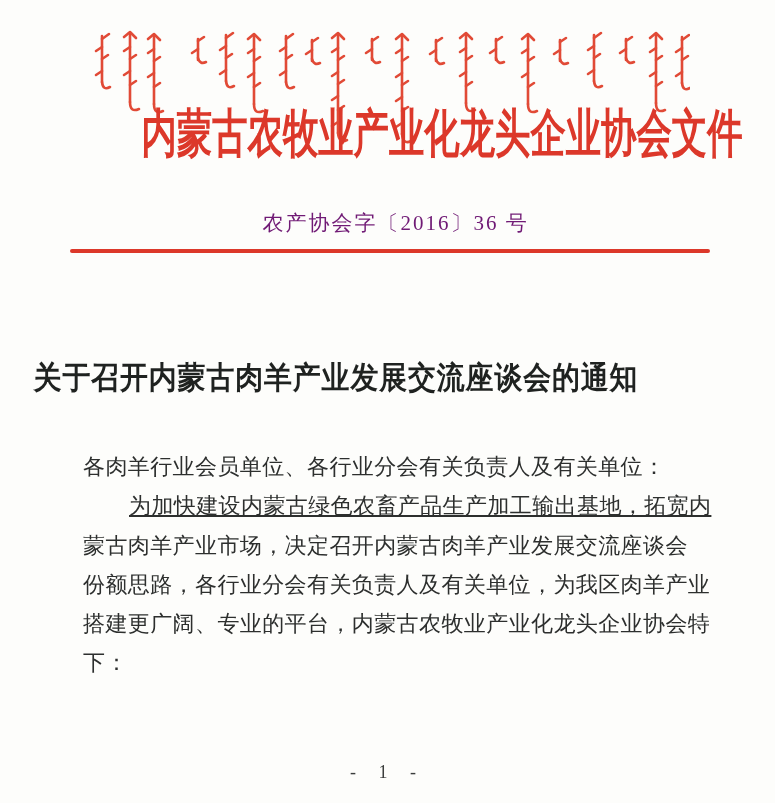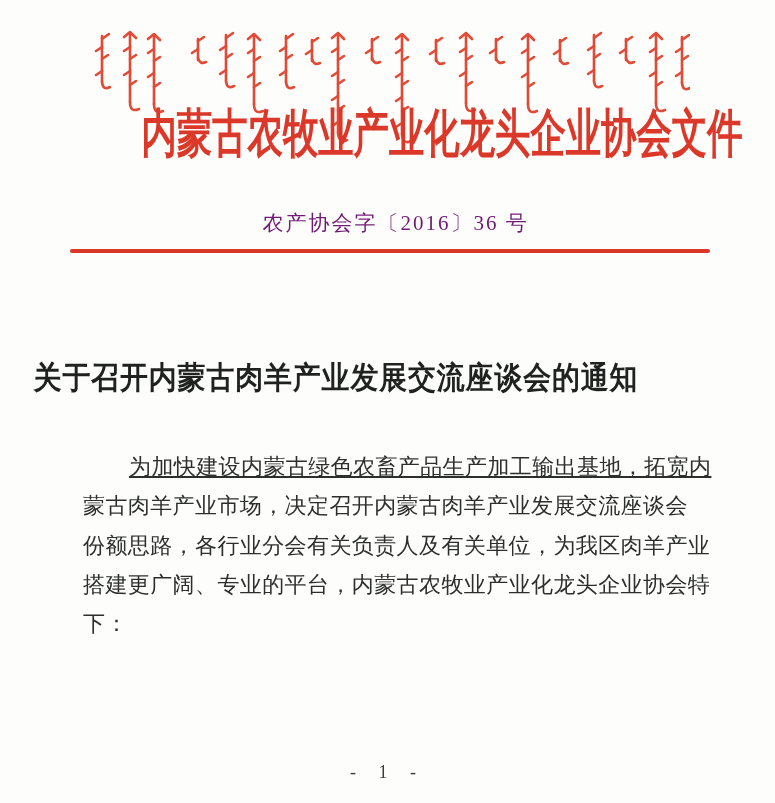--- a/index.html
+++ b/index.html
@@ -192,20 +192,21 @@
 
   <div class="doc-number">农产协会字〔2016〕36 号</div>
 
   <div class="red-rule"></div>
 
   <div class="notice-title-wrap">
     <span class="notice-title">关于召开内蒙古肉羊产业发展交流座谈会的通知</span>
   </div>
 
   <div class="body-block">
+    <div class="body-line">各肉羊行业会员单位、各行业分会有关负责人及有关单位：</div>
     <div class="body-line indent">为加快建设内蒙古绿色农畜产品生产加工输出基地，拓宽内</div>
     <div class="body-line">蒙古肉羊产业市场，决定召开内蒙古肉羊产业发展交流座谈会</div>
     <div class="body-line">份额思路，各行业分会有关负责人及有关单位，为我区肉羊产业</div>
     <div class="body-line">搭建更广阔、专业的平台，内蒙古农牧业产业化龙头企业协会特</div>
     <div class="body-line">下：</div>
   </div>
 
   <div class="page-number">- 1 -</div>
 
 </div>

